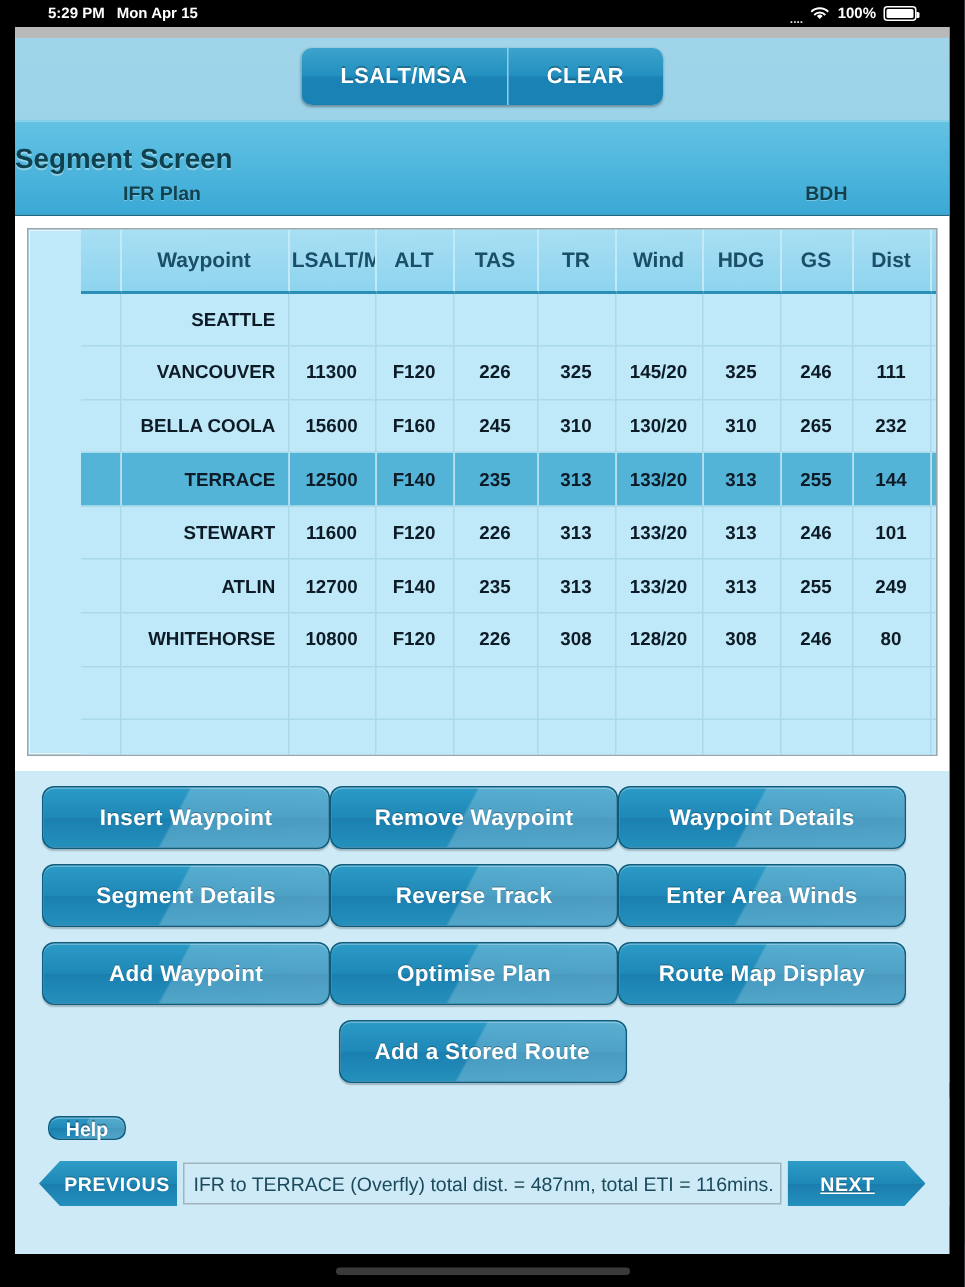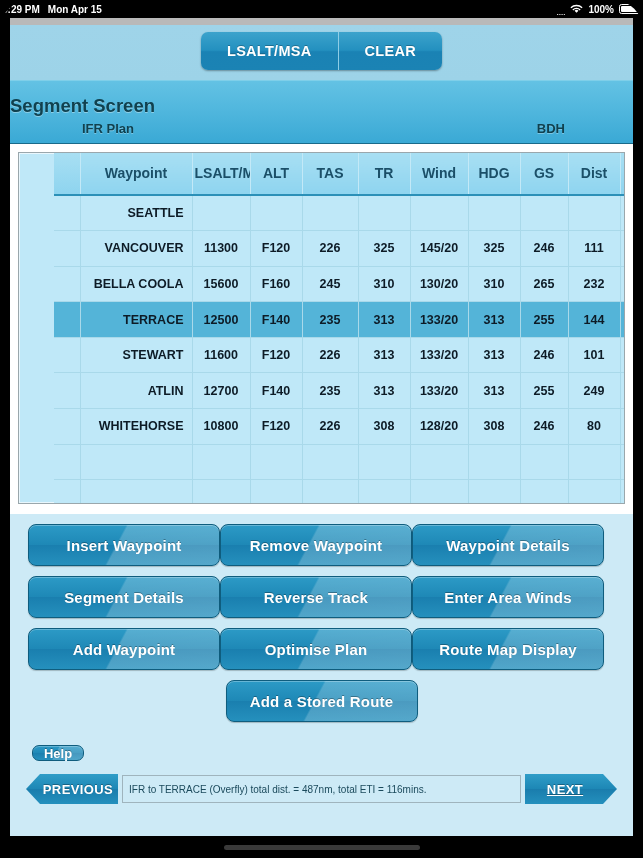--- a/index.html
+++ b/index.html
@@ -27,21 +27,21 @@
     position: absolute;
     top: 0; left: 0;
     width: 643px;
     height: 18px;
     background: #000;
     color: #fff;
     display: flex;
     align-items: center;
     font-size: 10px;
     font-weight: 600;
-    padding: 0 2px;
+    padding: 0 32px;
     z-index: 20;
   }
   .sb-left { display: flex; align-items: center; gap: 8px; }
   .sb-right { margin-left: auto; display: flex; align-items: center; gap: 5px; }
   .sb-dots {
     letter-spacing: 0px;
     font-size: 8px;
     color: #ddd;
     position: relative;
     top: 3px;
@@ -303,21 +303,21 @@
     padding-right: 12px;
     clip-path: polygon(0 0, calc(100% - 14px) 0, 100% 50%, calc(100% - 14px) 100%, 0 100%);
     text-decoration: underline;
   }
   .statusfield {
     flex: 1;
     height: 28px;
     background: #cdeaf6;
     border: 1px solid #9fb4bd;
     color: #1b4a5c;
-    font-size: 10px;
+    font-size: 13px;
     display: flex;
     align-items: center;
     padding: 0 6px;
     overflow: hidden;
     white-space: nowrap;
   }
 
   
   .home-ind {
     position: absolute;

